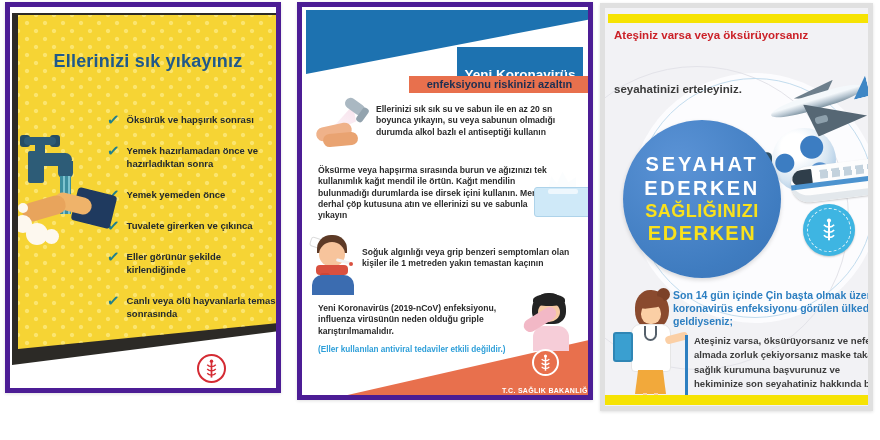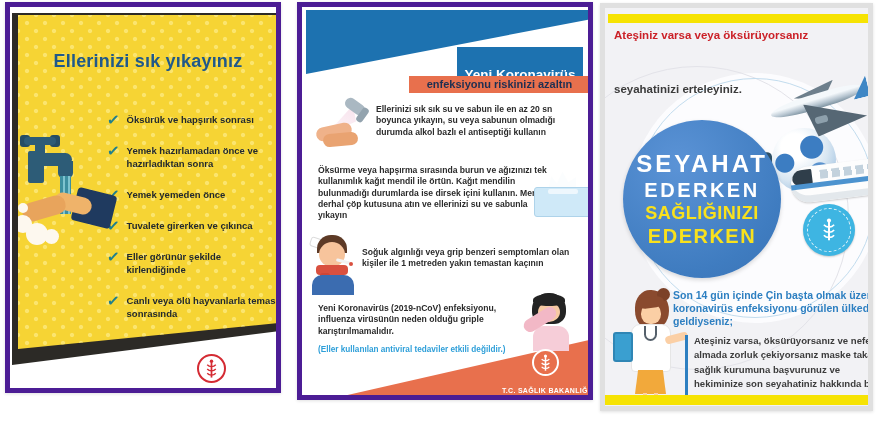--- a/index.html
+++ b/index.html
@@ -154,21 +154,21 @@
     border-radius:20px 4px 4px 20px;box-shadow:inset 0 -7px 0 #e3e8ec,0 1px 2px rgba(0,0,0,.2);}
   .tr-shield{position:absolute;left:2px;top:12px;width:20px;height:15px;background:#2f3e4a;border-radius:12px 2px 2px 8px;}
   .tr-band{position:absolute;left:0;top:26px;width:100%;height:5px;background:#4c93cf;}
   .tr-win{position:absolute;left:30px;top:14px;width:56px;height:9px;
     background:repeating-linear-gradient(90deg,#c3d2dd 0 8px,#fdfdfd 8px 12px);}
   .p3-circle{position:absolute;left:18px;top:112px;width:158px;height:158px;border-radius:50%;z-index:5;
     background:radial-gradient(circle at 35% 28%,#5b93d6,var(--circleblue) 70%,#3a73b5);
     display:flex;flex-direction:column;align-items:center;justify-content:center;gap:3px;
     box-shadow:0 2px 4px rgba(0,0,0,.15);}
   .c-l{font-weight:bold;line-height:1.05;}
-  .c-l1{font-size:24px;letter-spacing:3px;color:#fff;}
+  .c-l1{font-size:20px;letter-spacing:3px;color:#fff;}
   .c-l2{font-size:20px;letter-spacing:2.5px;color:#fff;}
   .c-l3{font-size:18px;letter-spacing:.5px;color:#f9e11c;}
   .c-l4{font-size:20px;letter-spacing:1.5px;color:#f9e11c;}
   .p3-seal{position:absolute;left:198px;top:196px;width:52px;height:52px;border-radius:50%;
     background:var(--sealblue);z-index:6;display:flex;align-items:center;justify-content:center;color:#fff;
     box-shadow:0 1px 2px rgba(0,0,0,.2);}
   .p3-seal::before{content:"";position:absolute;inset:4px;border:1.5px dashed rgba(255,255,255,.85);border-radius:50%;}
   .p3-pblue{position:absolute;left:68px;top:281px;width:210px;font-size:10.5px;font-weight:bold;
     color:var(--bluepara);line-height:1.25;z-index:5;}
   .p3-vline{position:absolute;left:80px;top:327px;width:3px;height:60px;background:var(--bluepara);z-index:5;}

